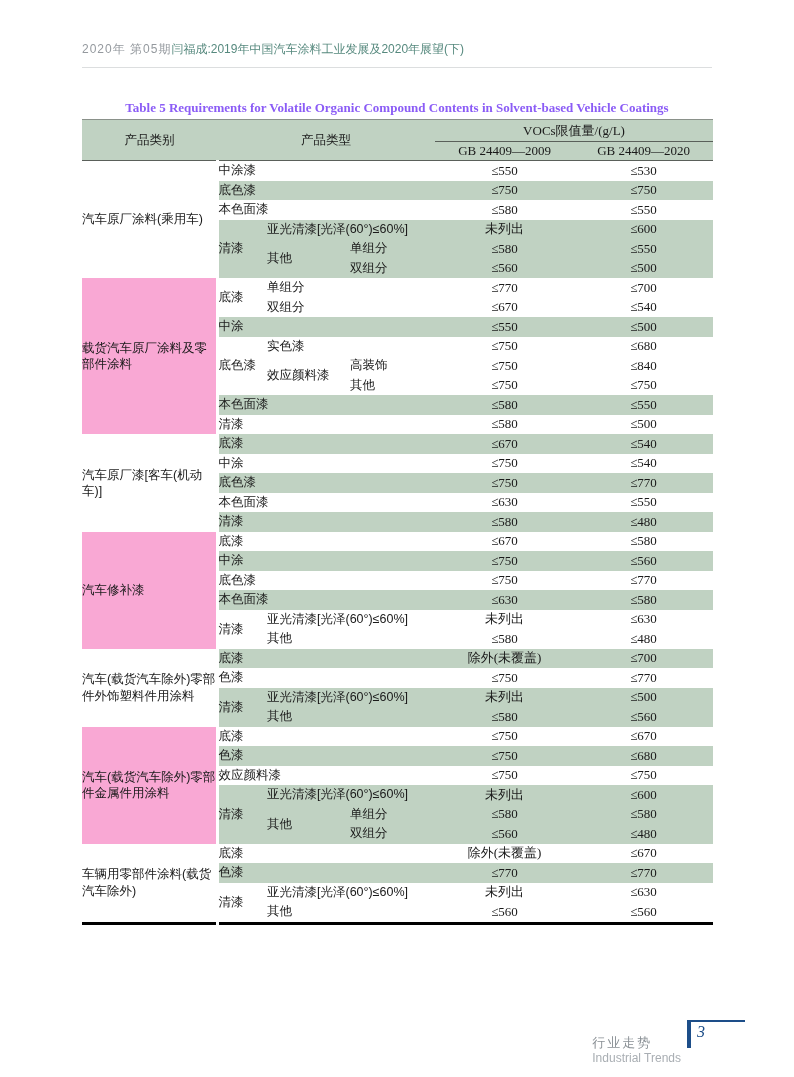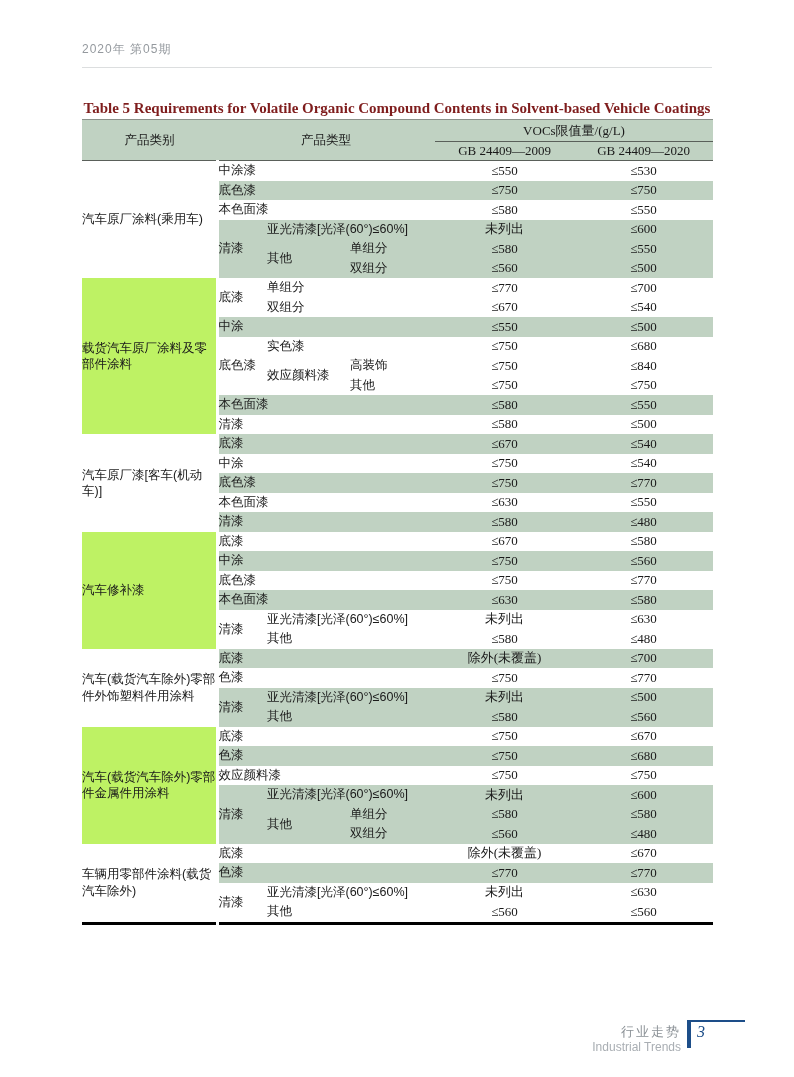--- a/index.html
+++ b/index.html
@@ -10,62 +10,63 @@
   .pagehead{position:absolute;left:82px;top:41px;width:630px;display:flex;
             justify-content:flex-start;align-items:baseline;
             padding-bottom:9px;border-bottom:1px solid #dcdedf;}
   .issue{color:#94999e;font-size:12px;letter-spacing:1px;}
   .article{color:#56897e;font-size:12px;}
 
   
   .title-zh{position:absolute;left:0;top:80px;width:100%;text-align:center;
             font-size:15px;font-weight:bold;color:#151515;}
   .title-en{position:absolute;left:0;top:100px;width:100%;text-align:center;
-            font-size:15px;font-weight:bold;color:#7f1d1d;
+            font-size:13px;font-weight:bold;color:#8b5cf6;
             font-family:"Liberation Serif",serif;}
 
   
   table.voc{position:absolute;left:82px;top:119px;width:631px;
             border-collapse:collapse;table-layout:fixed;
             border-top:1px solid #8a918a;border-bottom:3px solid #000000;
             font-size:12.5px;color:#1a1a1a;}
   table.voc th,table.voc td{padding:0;font-weight:normal;}
   thead th{background:#c0d2c2;text-align:center;vertical-align:middle;}
   tr.hrow1 th{height:21px;}
   tr.hrow2 th{height:18px;}
   th.hcat,th.htype,th.hgb{border-bottom:1.5px solid #5a605a;}
   th.hvoc{border-bottom:1px solid #5a605a;}
   th.hvoc,th.hgb{font-family:"Liberation Serif",serif;font-size:13px;}
 
   tbody td{height:19.5px;vertical-align:middle;}
   td.cat{background:#ffffff;border-right:3px solid #ffffff;text-align:left;
          padding:0 5px;line-height:1.3;word-break:break-all;}
-  td.cat.green{background:#bef264;}
+  td.cat.green{background:#f9a8d4;}
   td.t{text-align:left;padding-left:7px;word-break:break-all;}
   td.v{text-align:center;font-family:"Liberation Serif",serif;font-size:13px;}
   tr.g td.b{background:#c0d2c2;}
   tr.w td.b{background:#ffffff;}
 
   
   .footer{position:absolute;top:1020px;right:49px;display:flex;align-items:flex-start;}
-  .footer-labels{text-align:right;margin-right:6px;margin-top:5px;}
+  .footer-labels{margin-right:6px;margin-top:16px;}
   .footer-zh{color:#8a9095;font-size:13px;letter-spacing:2px;line-height:1.15;}
   .footer-en{color:#a9aeb3;font-size:12px;line-height:1.2;}
   .pageno{position:relative;width:58px;height:26px;border-top:2px solid #1d4e89;}
   .pageno-bar{position:absolute;left:0;top:0;width:4px;height:26px;background:#1d4e89;}
   .pageno-num{position:absolute;left:10px;top:1px;font-family:"Liberation Serif",serif;
               font-style:italic;font-size:16px;color:#1d4e89;}
 </style>
 </head>
 <body>
 
 <div class="page">
 
   <div class="pagehead">
     <span class="issue">2020年 第05期</span>
+    <span class="article">闫福成:2019年中国汽车涂料工业发展及2020年展望(下)</span>
   </div>
 
   <div class="title-en">Table 5  Requirements for Volatile Organic Compound Contents in Solvent-based Vehicle Coatings</div>
 
   <table class="voc">
     <colgroup>
       <col style="width:135px">
         <col style="width:50px">
         <col style="width:83px">
       <col style="width:85px">

